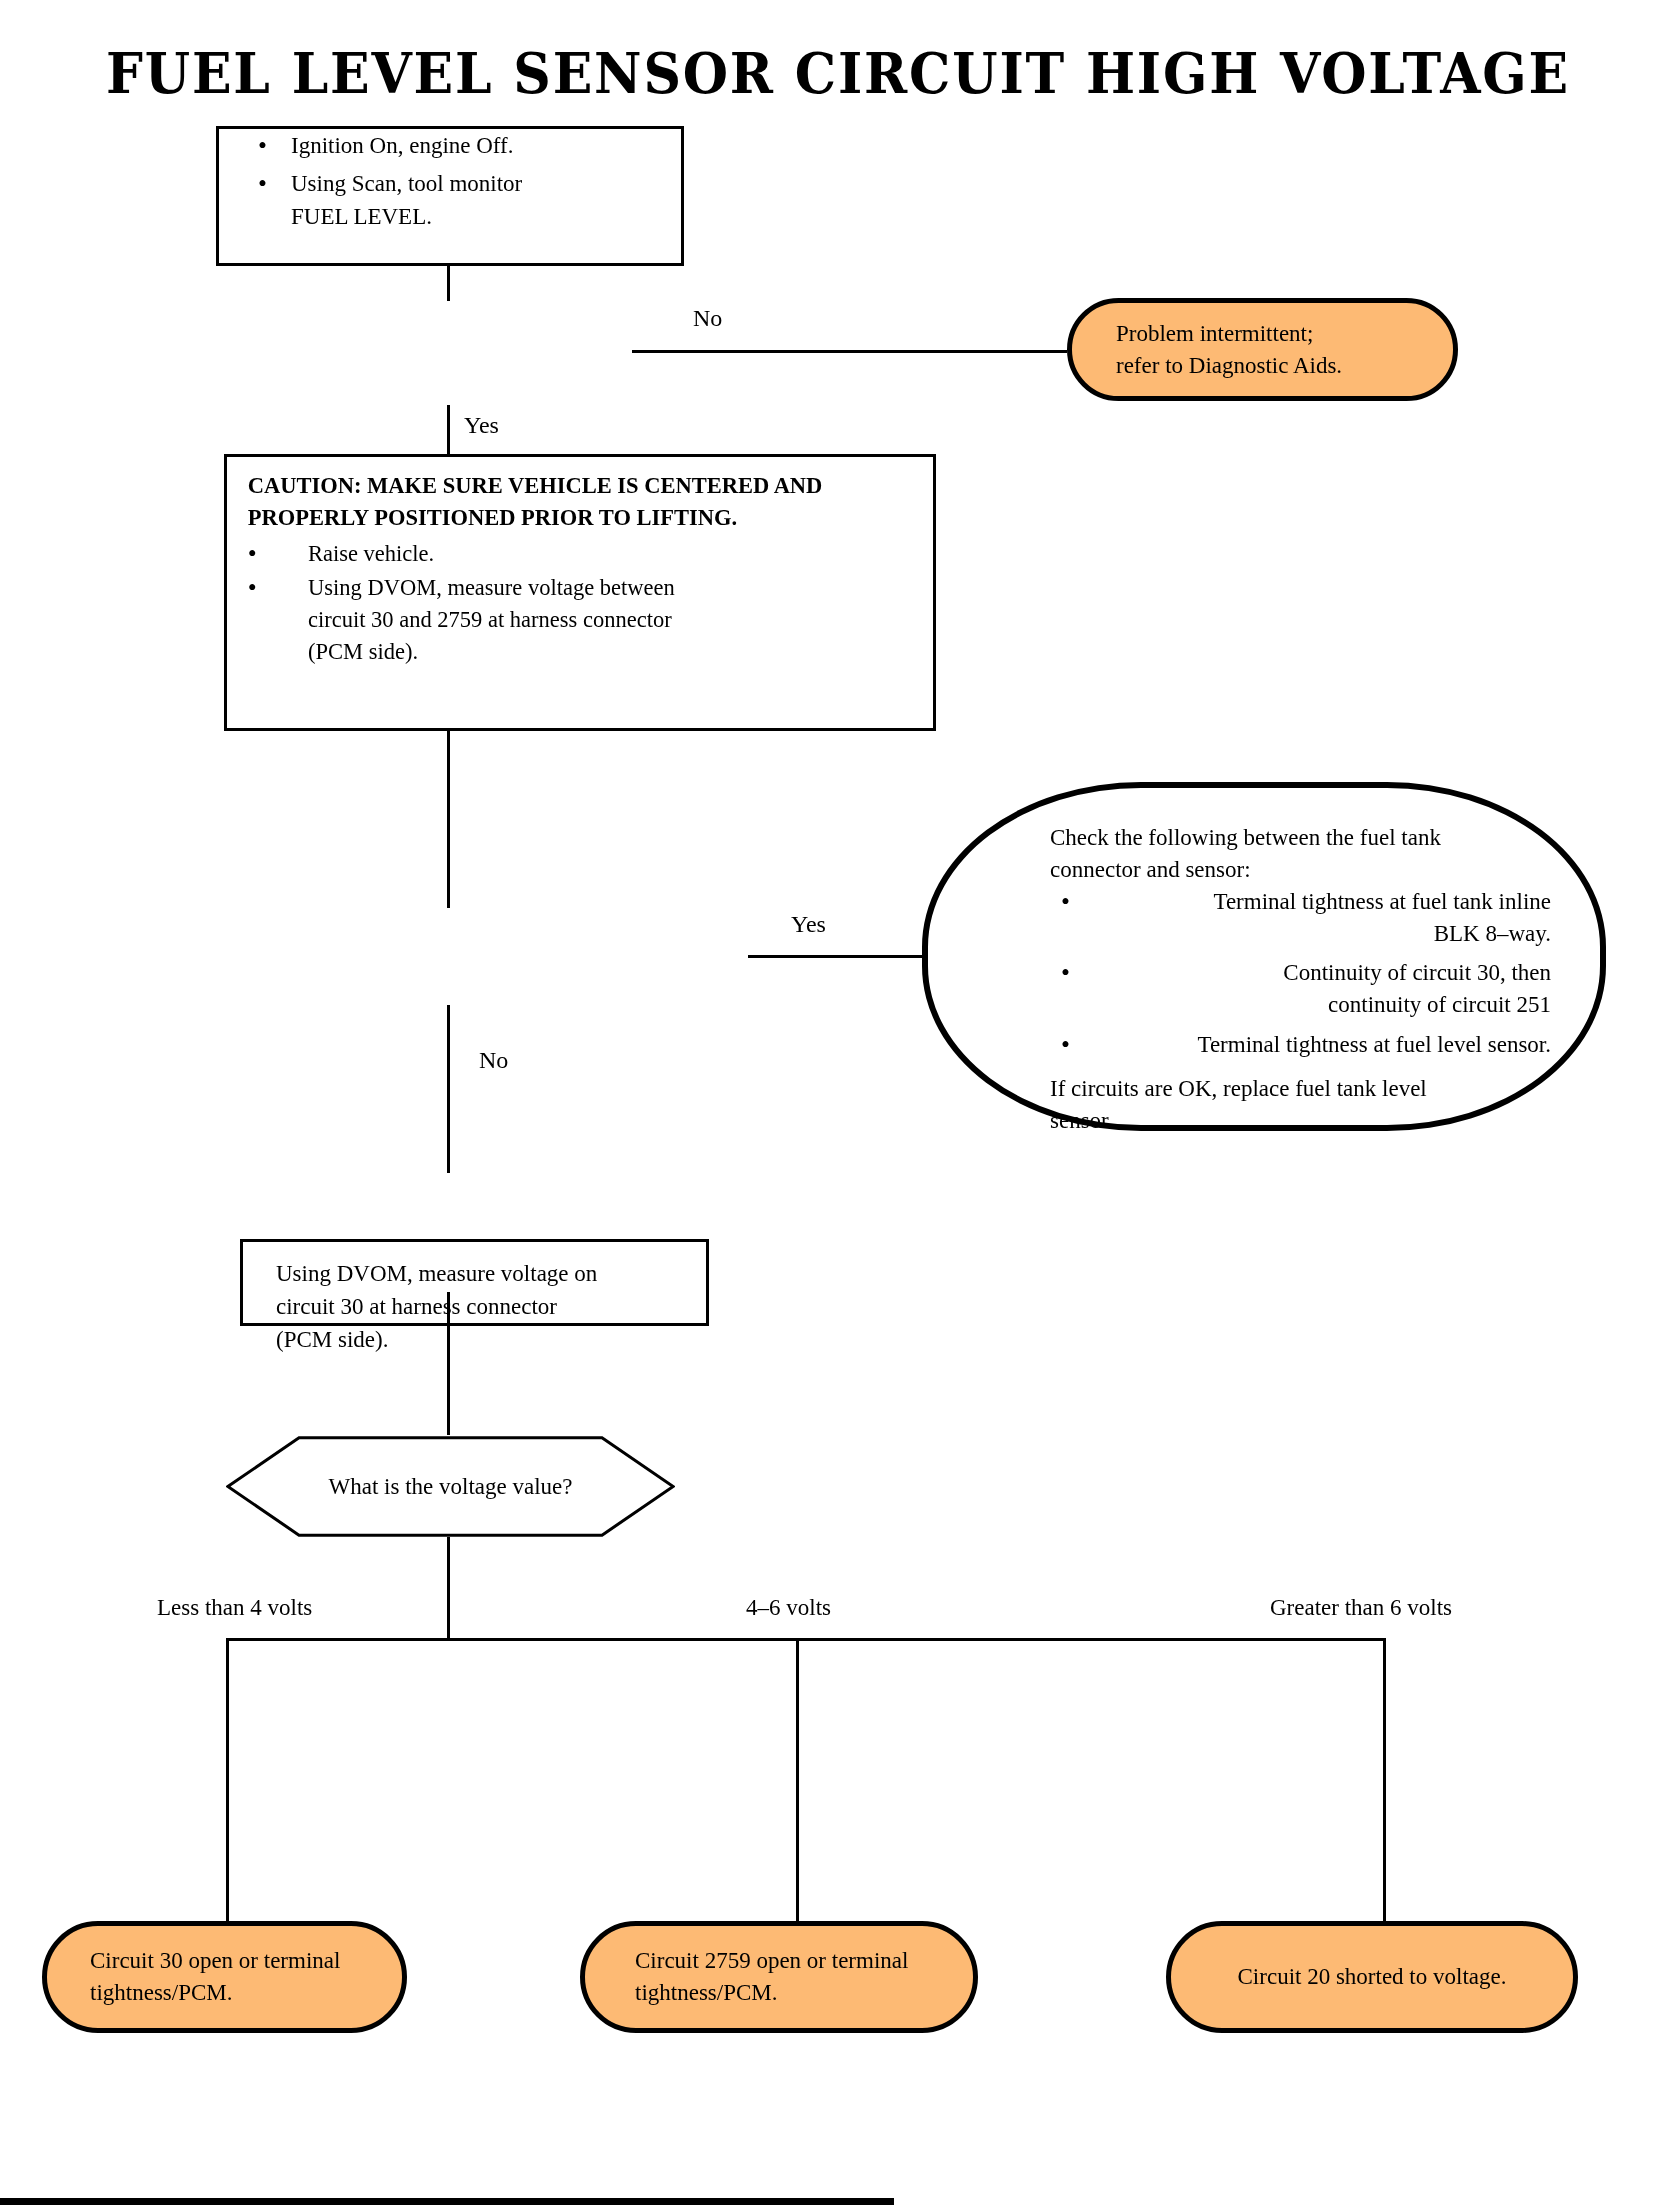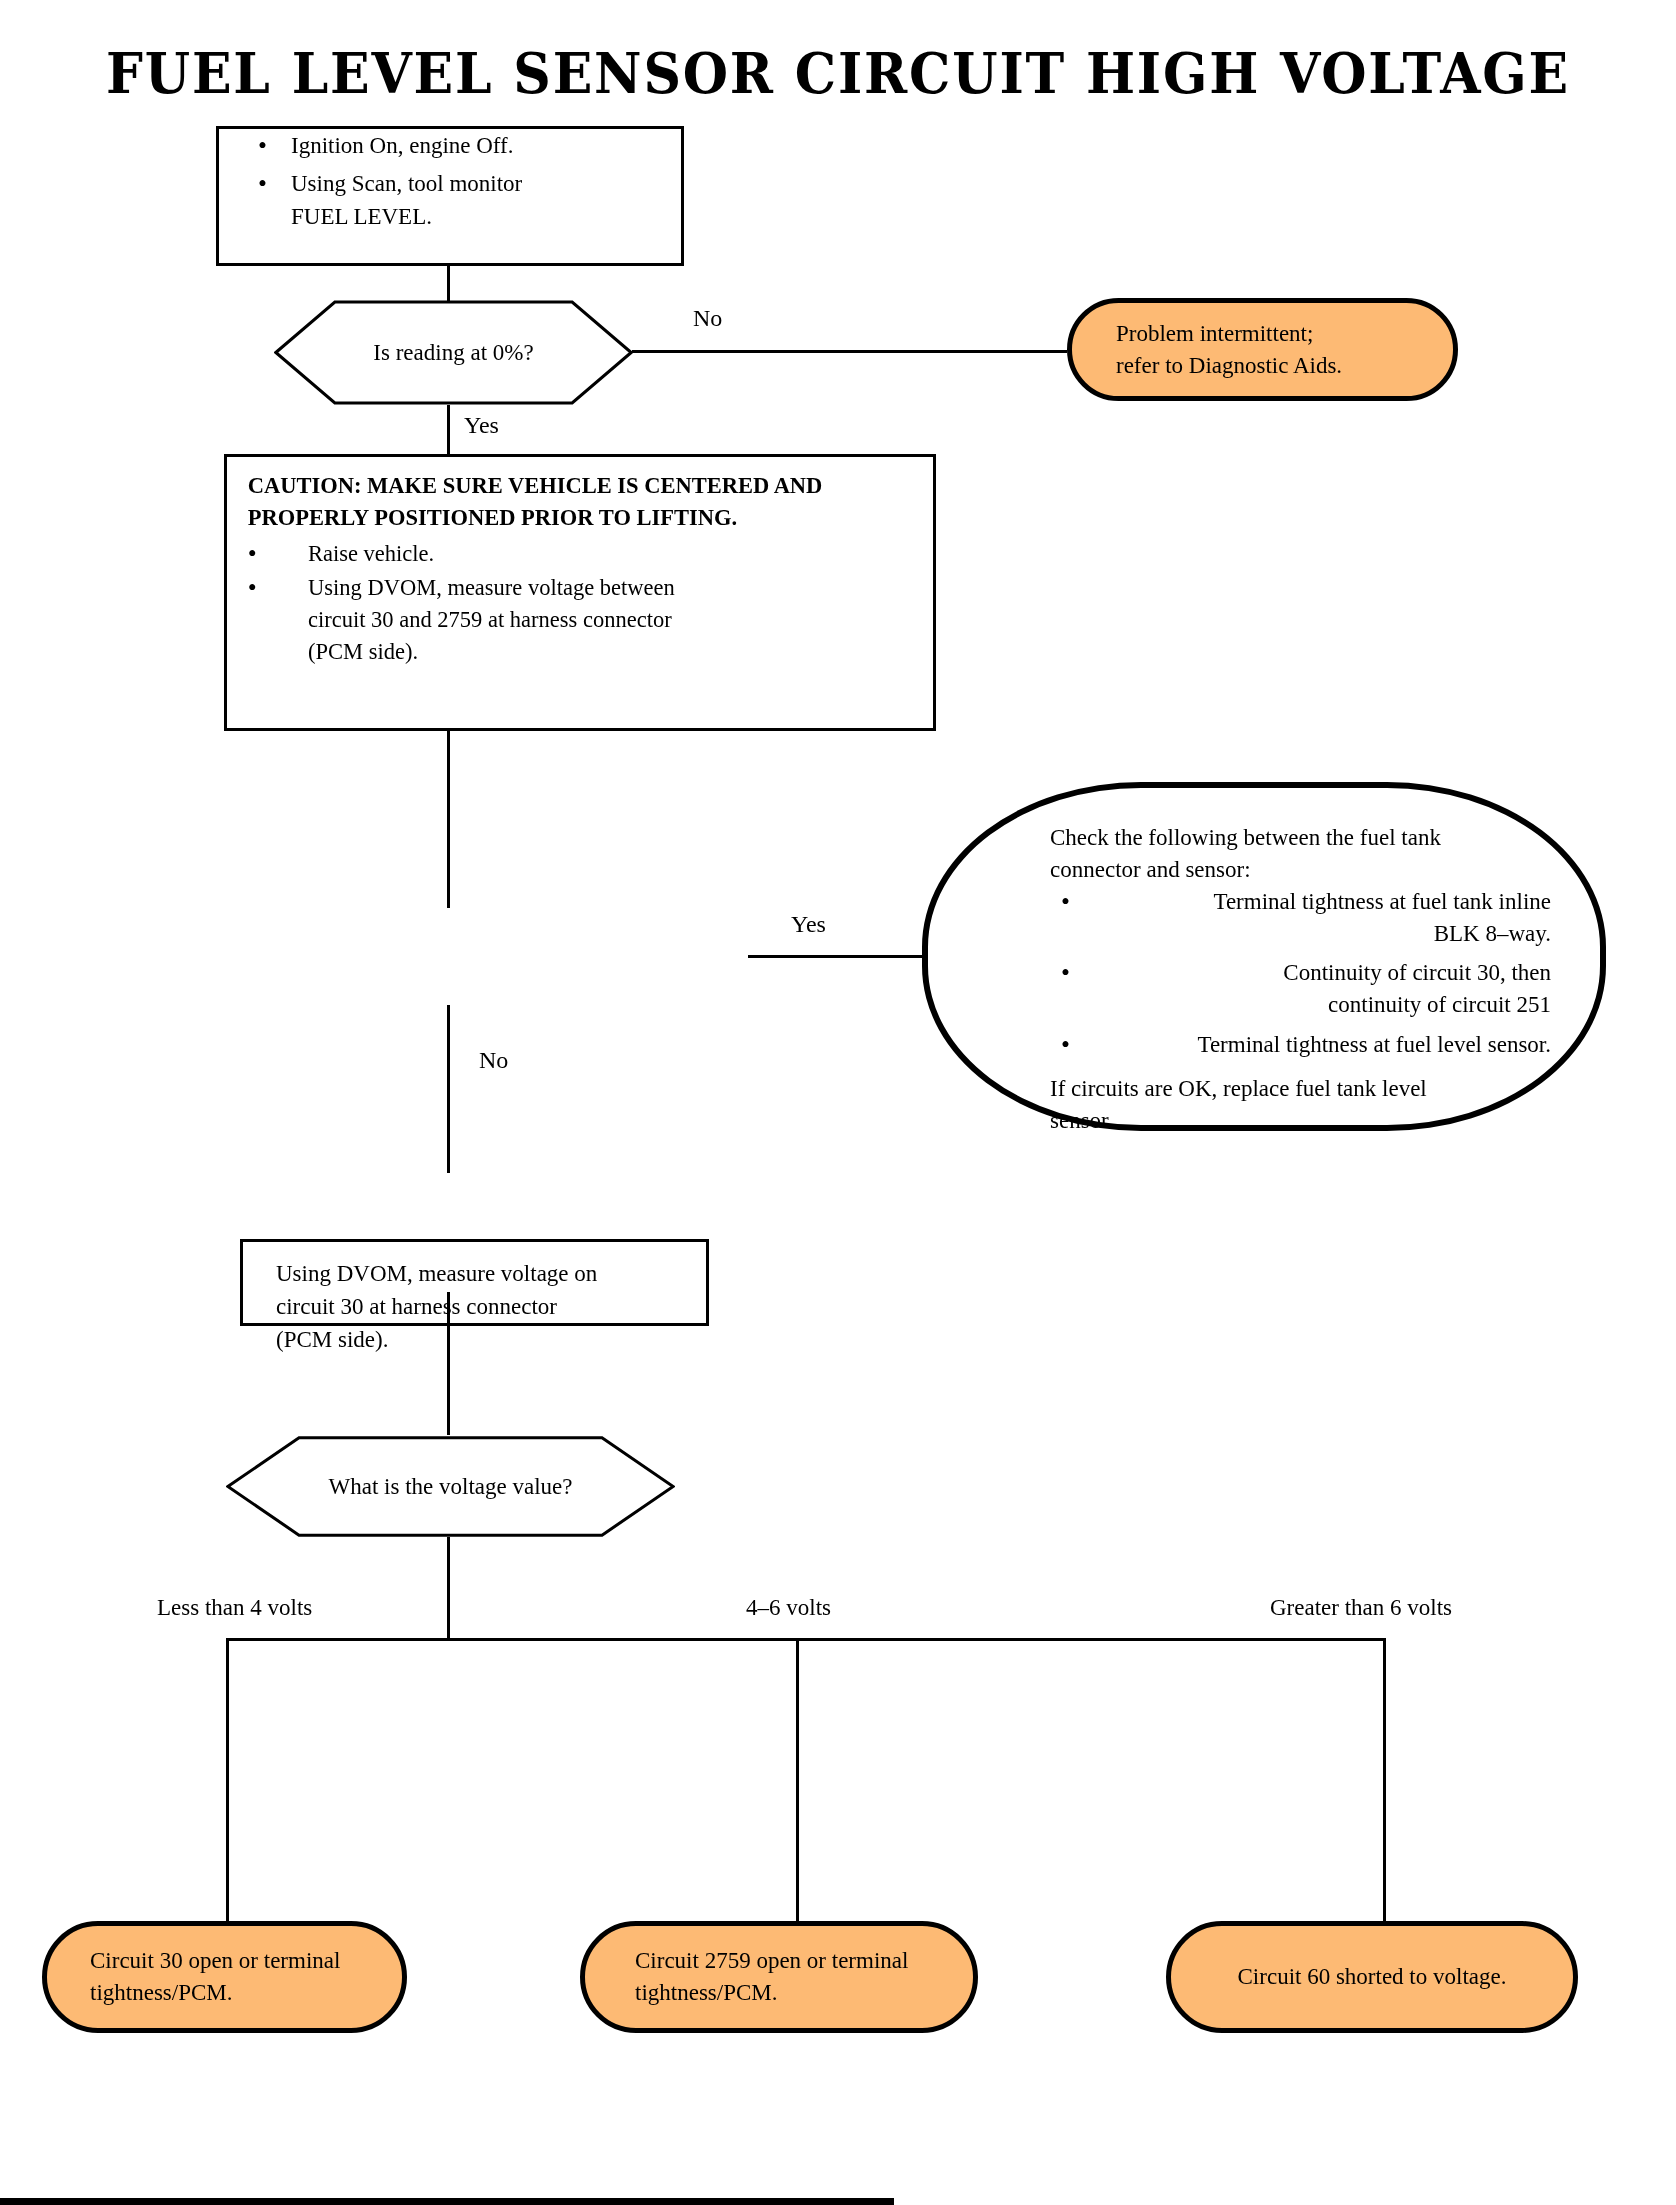--- a/index.html
+++ b/index.html
@@ -68,26 +68,20 @@
   <div class="box" style="left:216px; top:126px; width:468px; height:140px;">
     <ul class="bullets b1">
       <li class="pre">Ignition On, engine Off.</li>
       <li class="pre">Using Scan, tool monitor
 FUEL LEVEL.</li>
     </ul>
   </div>
 
   <div class="vline" style="left:447px; top:266px; height:35px;"></div>
 
-  <div class="hex" style="left:274px; top:300px; width:359px; height:105px;">
-    <svg width="359" height="105" viewBox="0 0 590 172">
-      <polygon points="3,86 100,3 490,3 587,86 490,169 100,169" fill="#ffffff" stroke="#000000" stroke-width="5"></polygon>
-    </svg>
-    <div class="hex-label">Is reading at 0%?</div>
-  </div>
 
   <div class="hline" style="left:632px; top:350px; width:435px;"></div>
   <div class="elabel" style="left:693px; top:305px;">No</div>
 
   <div class="stadium" style="left:1067px; top:298px; width:391px; height:103px; padding-left:44px;">
     <div class="pre">Problem intermittent;
 refer to Diagnostic Aids.</div>
   </div>
 
   <div class="elabel" style="left:464px; top:412px;">Yes</div>
@@ -159,19 +153,19 @@
     <div class="pre">Circuit 30 open or terminal
 tightness/PCM.</div>
   </div>
 
   <div class="stadium" style="left:580px; top:1921px; width:398px; height:112px; padding-left:50px;">
     <div class="pre">Circuit 2759 open or terminal
 tightness/PCM.</div>
   </div>
 
   <div class="stadium" style="left:1166px; top:1921px; width:412px; height:112px; justify-content:center;">
-    <div class="pre">Circuit 60 shorted to voltage.</div>
+    <div class="pre">Circuit 20 shorted to voltage.</div>
   </div>
 
   <div class="scan-bar" style="left:0; top:2198px; width:894px; height:7.3px;"></div>
 
 </div>
 
 
 </body></html>

